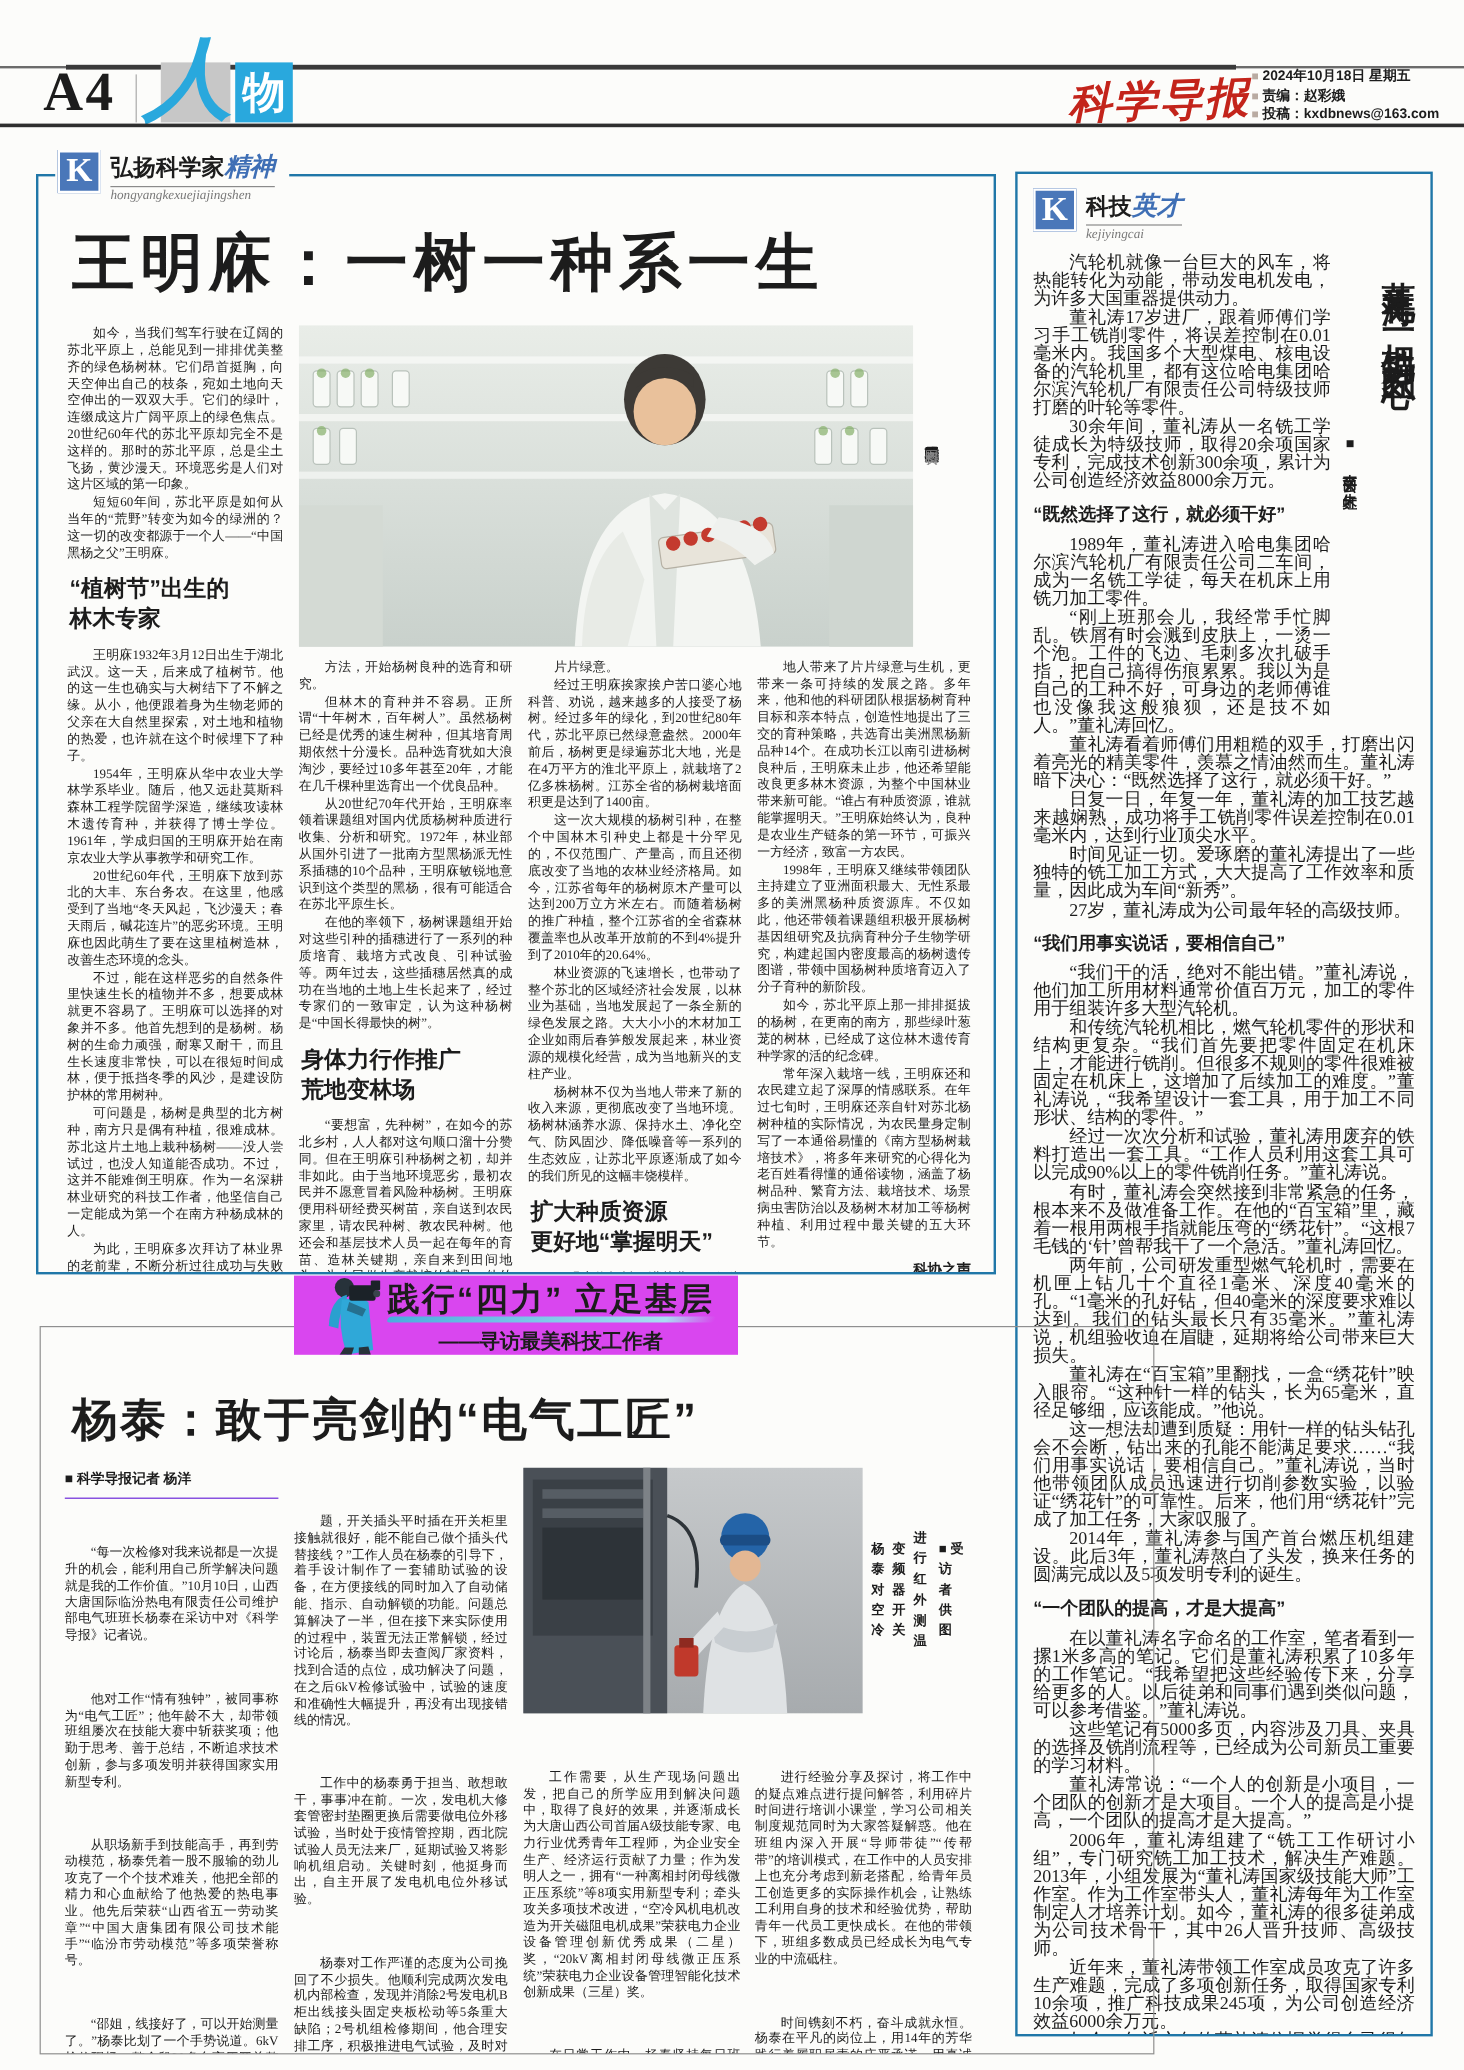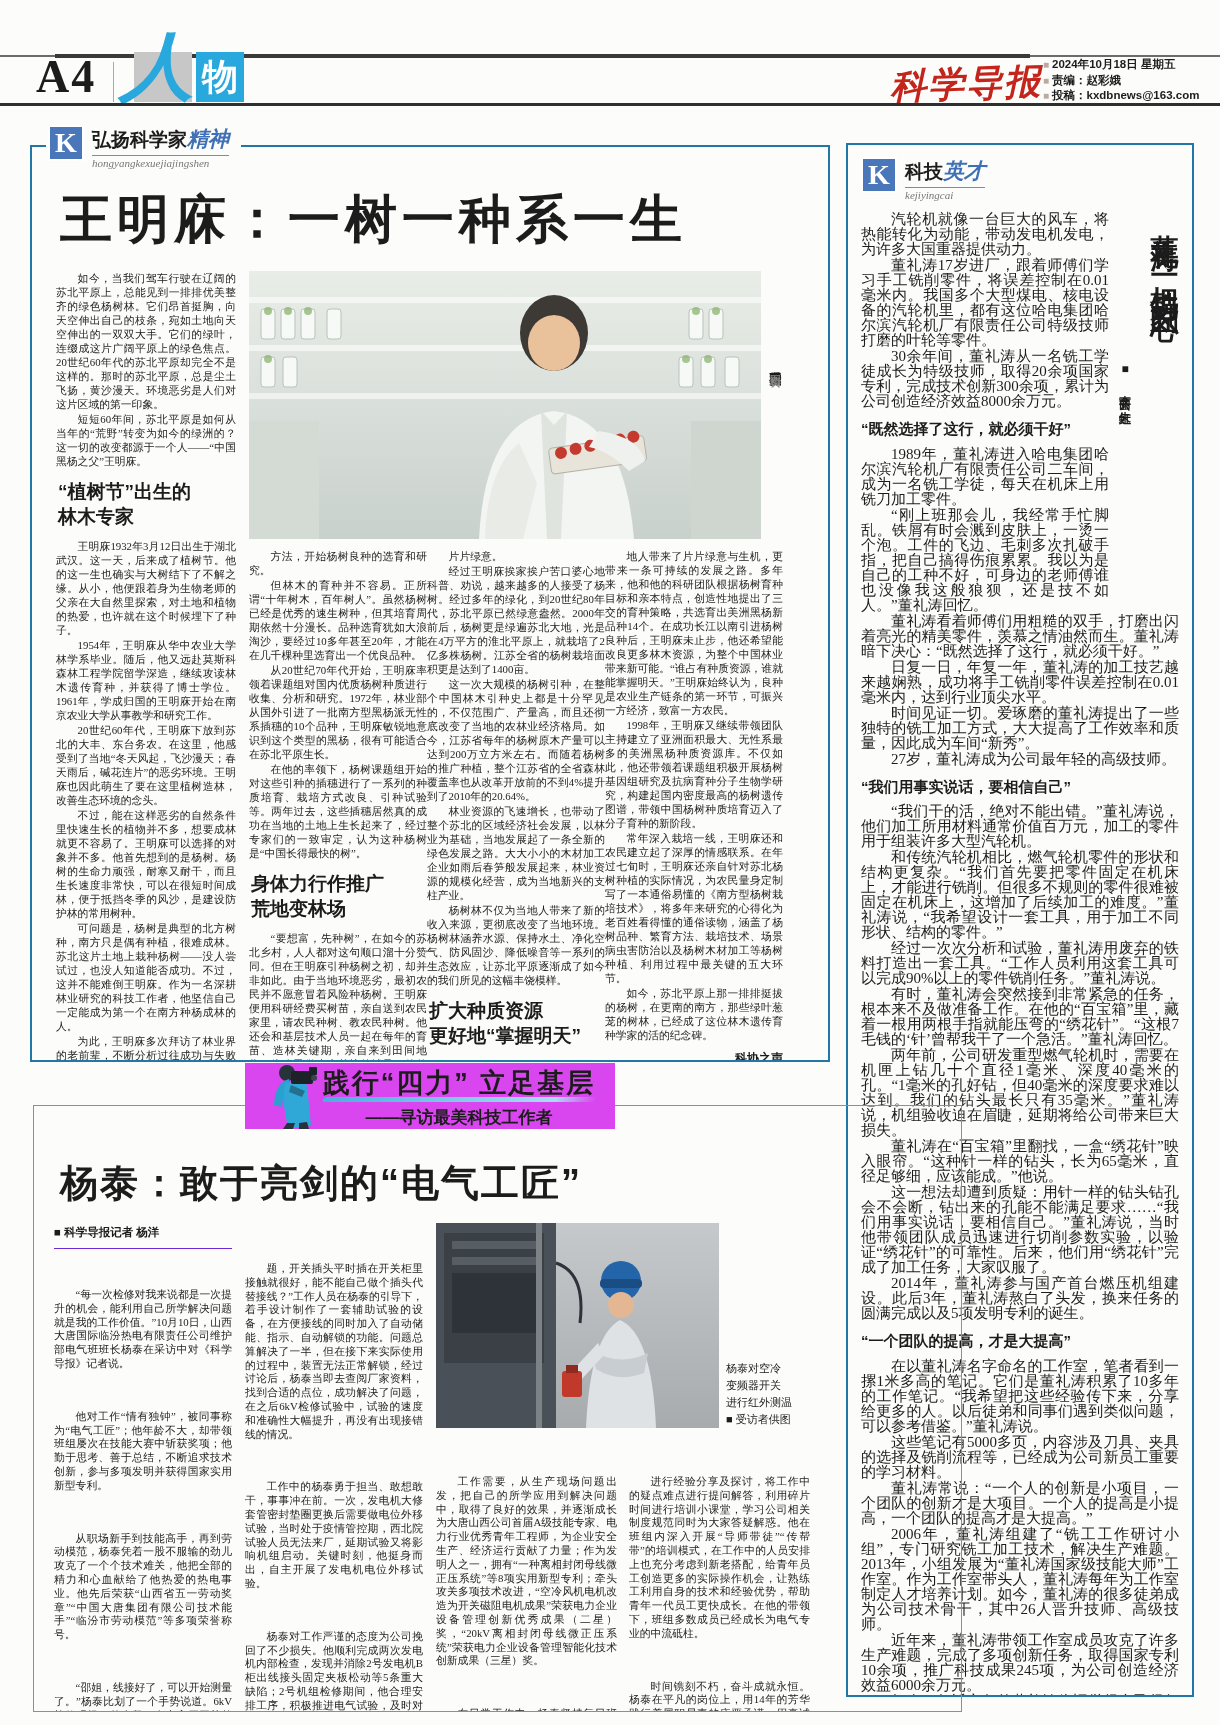--- a/index.html
+++ b/index.html
@@ -50,21 +50,21 @@
   .main-headline { font-family:"Liberation Sans",sans-serif; font-weight:900; font-size:52px;
                    letter-spacing:5px; margin:4px 0 16px 4px; white-space:nowrap; }
   .main-flex { display:flex; gap:13px; }
   .mcol1 { width:180px; flex:none; }
   .main-right { flex:1; min-width:0; }
   .photo-row { display:flex; margin-bottom:10px; }
   .photo-lab { width:512px; height:268px; flex:none; display:block; }
   .vcap { writing-mode:vertical-rl; font-size:11.5px; line-height:1.7; padding:92px 0 0 4px;
           font-family:"Liberation Sans",sans-serif; font-weight:bold; }
   .vcap .credit { color:#8a8a8a; font-weight:normal; }
-  .main-3col { display:flex; }
+  .main-3col { display:flex; gap:13px; }
   .mcol { width:178px; flex:none; min-width:0; }
   .box-main .para { font-size:10.8px; line-height:14px; }
   .box-main .sub { font-size:19px; }
 
   
   .box-right { position:absolute; left:846px; top:143px; width:348px; height:1554px;
                border:2px solid #2077a8; box-sizing:border-box; padding:12px 13px 10px; overflow:hidden; }
   .box-right .badge { margin-bottom:10px; }
   .right-row { display:flex; min-height:356px; }
   .right-part1 { flex:1; min-width:0; }
@@ -92,23 +92,23 @@
                 border:1px solid #8f8f8f; box-sizing:border-box; padding:52px 20px 10px; overflow:hidden; }
   .bottom-headline { font-family:"Liberation Sans",sans-serif; font-weight:900; font-size:38px;
                      letter-spacing:2px; margin:0 0 14px 6px; white-space:nowrap; }
   .bottom-flex { display:flex; gap:13px; }
   .bcol { width:178px; flex:none; min-width:0; }
   .byline-h { font-family:"Liberation Sans",sans-serif; font-weight:bold; font-size:11.5px;
               border-bottom:1px solid #6d28d9; padding:2px 0 8px; margin-bottom:8px; }
   .bottom-right { flex:1; min-width:0; }
   .bphoto-row { display:flex; margin-bottom:8px; }
   .photo-elec { width:283px; height:205px; flex:none; display:block; }
-  .bcap { width:84px; box-sizing:border-box; padding-left:7px; display:flex; flex-direction:column;
+  .bcap { width:84px; box-sizing:border-box; padding-left:7px; display:flex; flex-direction:row;
           justify-content:flex-end; font-size:11px; line-height:1.55; font-family:"Liberation Sans",sans-serif;
-          font-weight:normal; }
+          font-weight:bold;align-items:center; }
   .bottom-2col { display:flex; gap:12px; }
   .b2col { width:181px; flex:none; min-width:0; }
   .box-bottom .para { font-size:10.8px; line-height:13.8px;margin-top:39px; }
 </style>
 </head>
 <body>
 
 <div class="page">
 
   <div class="rule-top"></div>
@@ -231,22 +231,22 @@
                 <p class="para">这一次大规模的杨树引种，在整个中国林木引种史上都是十分罕见的，不仅范围广、产量高，而且还彻底改变了当地的农林业经济格局。如今，江苏省每年的杨树原木产量可以达到200万立方米左右。而随着杨树的推广种植，整个江苏省的全省森林覆盖率也从改革开放前的不到4%提升到了2010年的20.64%。</p>
                 <p class="para">林业资源的飞速增长，也带动了整个苏北的区域经济社会发展，以林业为基础，当地发展起了一条全新的绿色发展之路。大大小小的木材加工企业如雨后春笋般发展起来，林业资源的规模化经营，成为当地新兴的支柱产业。</p>
                 <p class="para">杨树林不仅为当地人带来了新的收入来源，更彻底改变了当地环境。杨树林涵养水源、保持水土、净化空气、防风固沙、降低噪音等一系列的生态效应，让苏北平原逐渐成了如今的我们所见的这幅丰饶模样。</p>
                 <div class="sub">扩大种质资源
 更好地“掌握明天”</div>
                 <p class="para">王明庥将杨树引进苏北，不仅为当</p>
               </div>
             <div class="mcol">
                 <p class="para">地人带来了片片绿意与生机，更带来一条可持续的发展之路。多年来，他和他的科研团队根据杨树育种目标和亲本特点，创造性地提出了三交的育种策略，共选育出美洲黑杨新品种14个。在成功长江以南引进杨树良种后，王明庥未止步，他还希望能改良更多林木资源，为整个中国林业带来新可能。“谁占有种质资源，谁就能掌握明天。”王明庥始终认为，良种是农业生产链条的第一环节，可振兴一方经济，致富一方农民。</p>
                 <p class="para">1998年，王明庥又继续带领团队主持建立了亚洲面积最大、无性系最多的美洲黑杨种质资源库。不仅如此，他还带领着课题组积极开展杨树基因组研究及抗病育种分子生物学研究，构建起国内密度最高的杨树遗传图谱，带领中国杨树种质培育迈入了分子育种的新阶段。</p>
+                <p class="para">如今，苏北平原上那一排排挺拔的杨树，在更南的南方，那些绿叶葱茏的树林，已经成了这位林木遗传育种学家的活的纪念碑。</p>
                 <p class="para">常年深入栽培一线，王明庥还和农民建立起了深厚的情感联系。在年过七旬时，王明庥还亲自针对苏北杨树种植的实际情况，为农民量身定制写了一本通俗易懂的《南方型杨树栽培技术》，将多年来研究的心得化为老百姓看得懂的通俗读物，涵盖了杨树品种、繁育方法、栽培技术、场景病虫害防治以及杨树木材加工等杨树种植、利用过程中最关键的五大环节。</p>
-                <p class="para">如今，苏北平原上那一排排挺拔的杨树，在更南的南方，那些绿叶葱茏的树林，已经成了这位林木遗传育种学家的活的纪念碑。</p>
                 <div class="sig">科协之声</div>
               </div>
           </div>
         </div>
       </div>
     </div>
   </div>
 
   <div class="box-right">
     <div class="badge">

